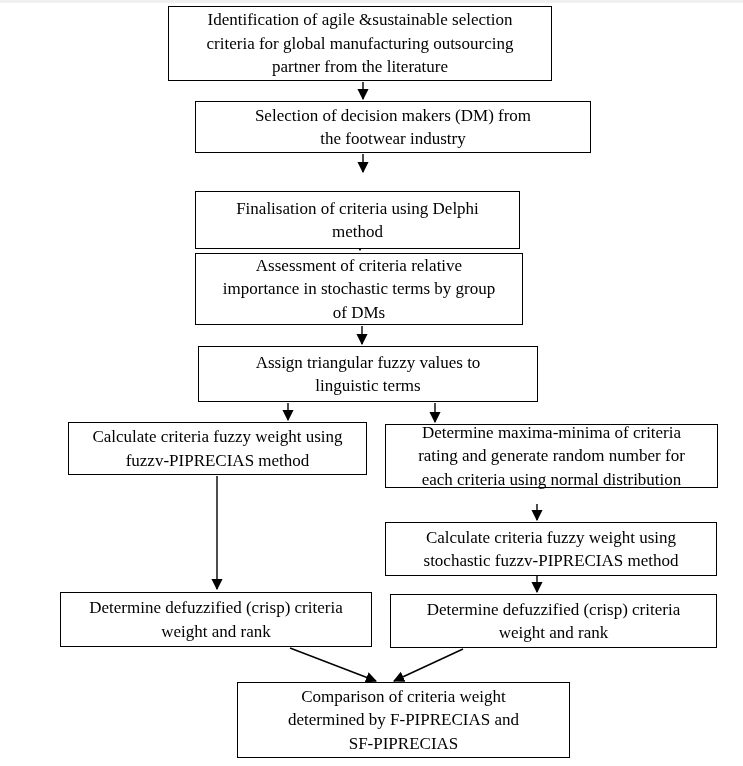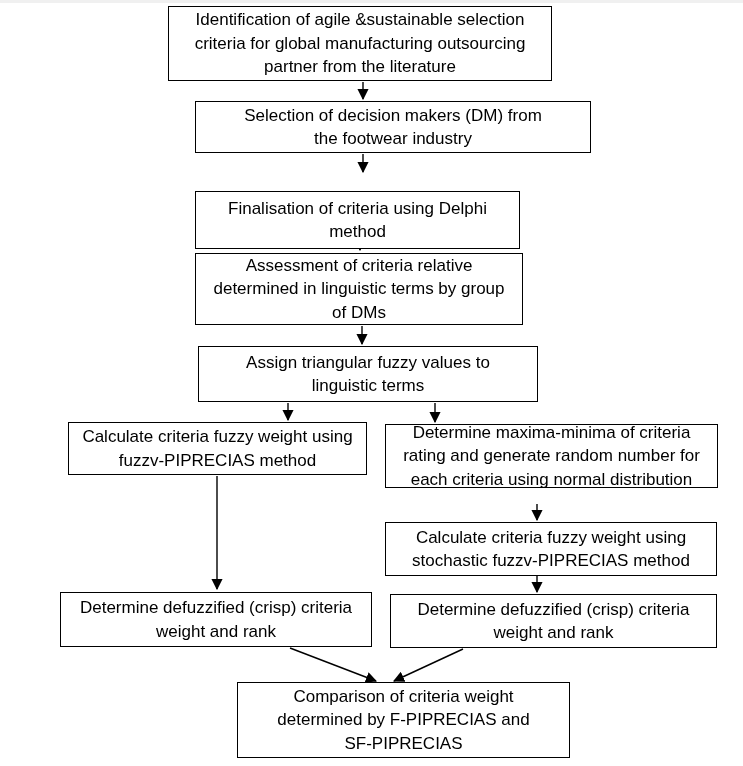--- a/index.html
+++ b/index.html
@@ -2,21 +2,21 @@
 <html><head>
 <meta charset="utf-8">
 <style>
   html, body { margin: 0; padding: 0; background: #ffffff; }
   #canvas {
     position: relative;
     width: 743px;
     height: 766px;
     background: #ffffff;
     overflow: hidden;
-    font-family: Liberation Sans, sans-serif;
+    font-family: Liberation Serif, serif;
   }
   .top-strip {
     position: absolute;
     top: 0; left: 0;
     width: 743px; height: 3px;
     background: #f0f0f0;
   }
   .box {
     position: absolute;
     box-sizing: border-box;
@@ -73,21 +73,21 @@
 criteria for global manufacturing outsourcing
 partner from the literature</div>
 
   <div class="box" style="left:195px; top:101px; width:396px; height:52px;">Selection of decision makers (DM) from
 the footwear industry</div>
 
   <div class="box" style="left:195px; top:191px; width:325px; height:58px;">Finalisation of criteria using Delphi
 method</div>
 
   <div class="box" style="left:195px; top:253px; width:328px; height:72px;">Assessment of criteria relative
-determined in linguistic terms by group
+importance in stochastic terms by group
 of DMs</div>
 
   <div class="box" style="left:198px; top:346px; width:340px; height:56px;">Assign triangular fuzzy values to
 linguistic terms</div>
 
   <div class="box" style="left:68px;  top:422px; width:299px; height:53px;">Calculate criteria fuzzy weight using
 fuzzv-PIPRECIAS method</div>
 
   <div class="box" style="left:385px; top:424px; width:333px; height:64px;">Determine maxima-minima of criteria
 rating and generate random number for

